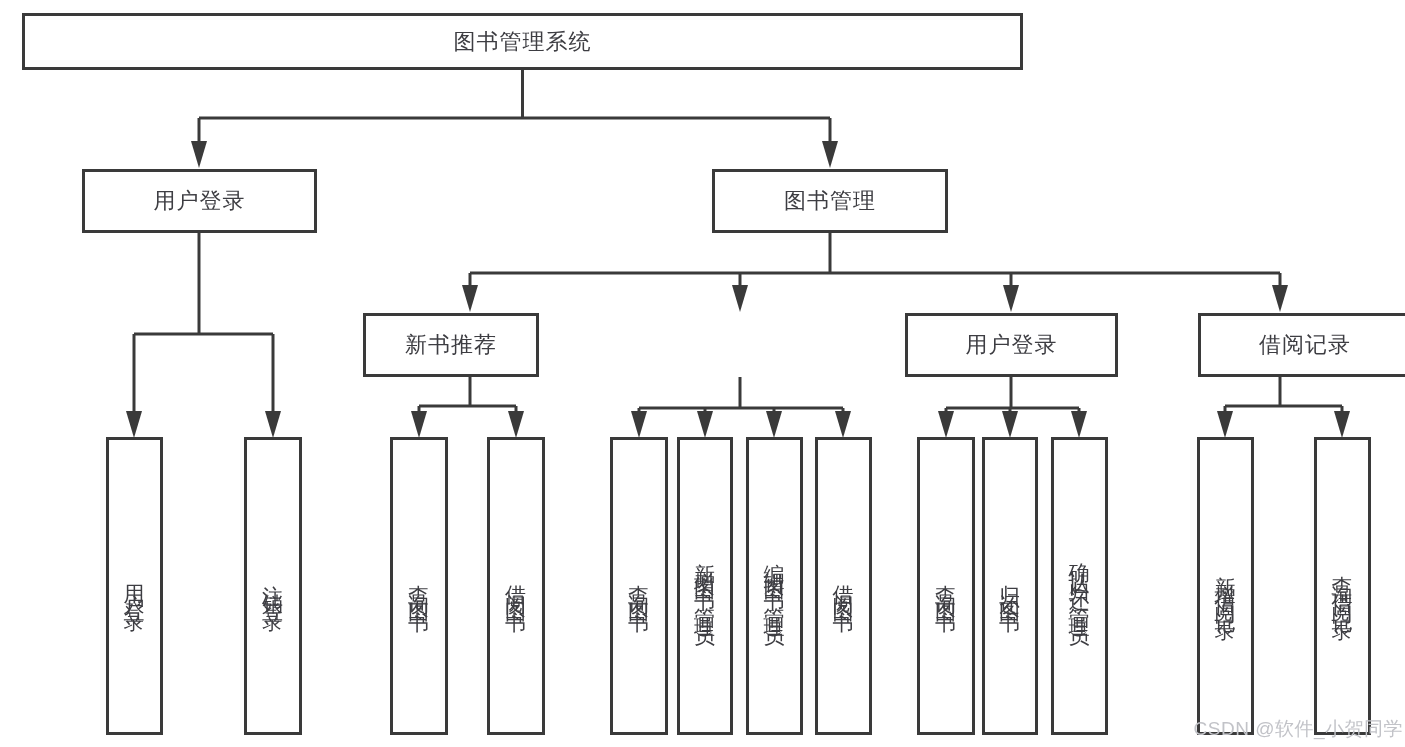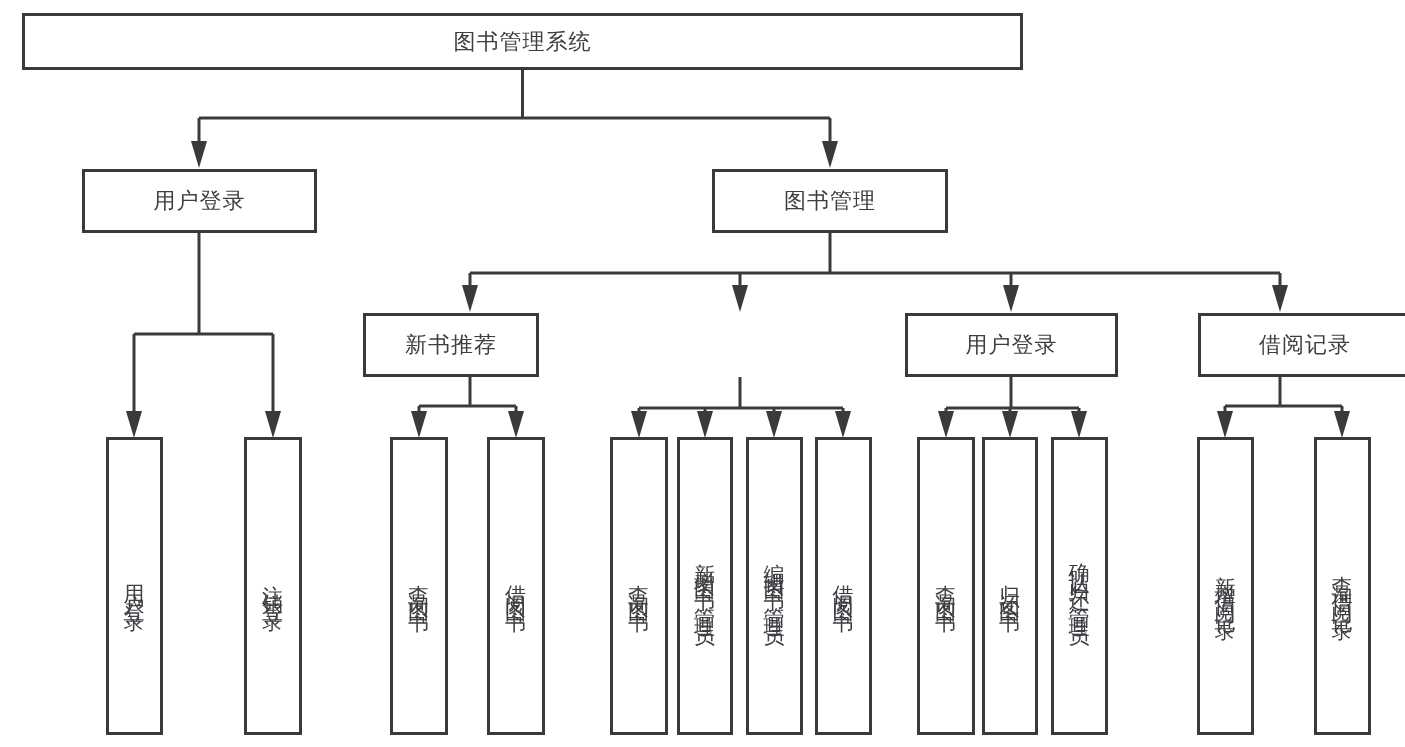--- a/index.html
+++ b/index.html
@@ -175,13 +175,14 @@
     <span class="lbl">确认归还（管理员）</span>
   </div>
 
   <div class="box vbox" style="left:1197px;top:437px;width:57px;height:298px">
     <span class="lbl">新增借阅记录</span>
   </div>
   <div class="box vbox" style="left:1314px;top:437px;width:57px;height:298px">
     <span class="lbl">查询借阅记录</span>
   </div>
 
+  <div class="watermark">CSDN @软件_小贺同学</div>
 </div>
 
 </body></html>

